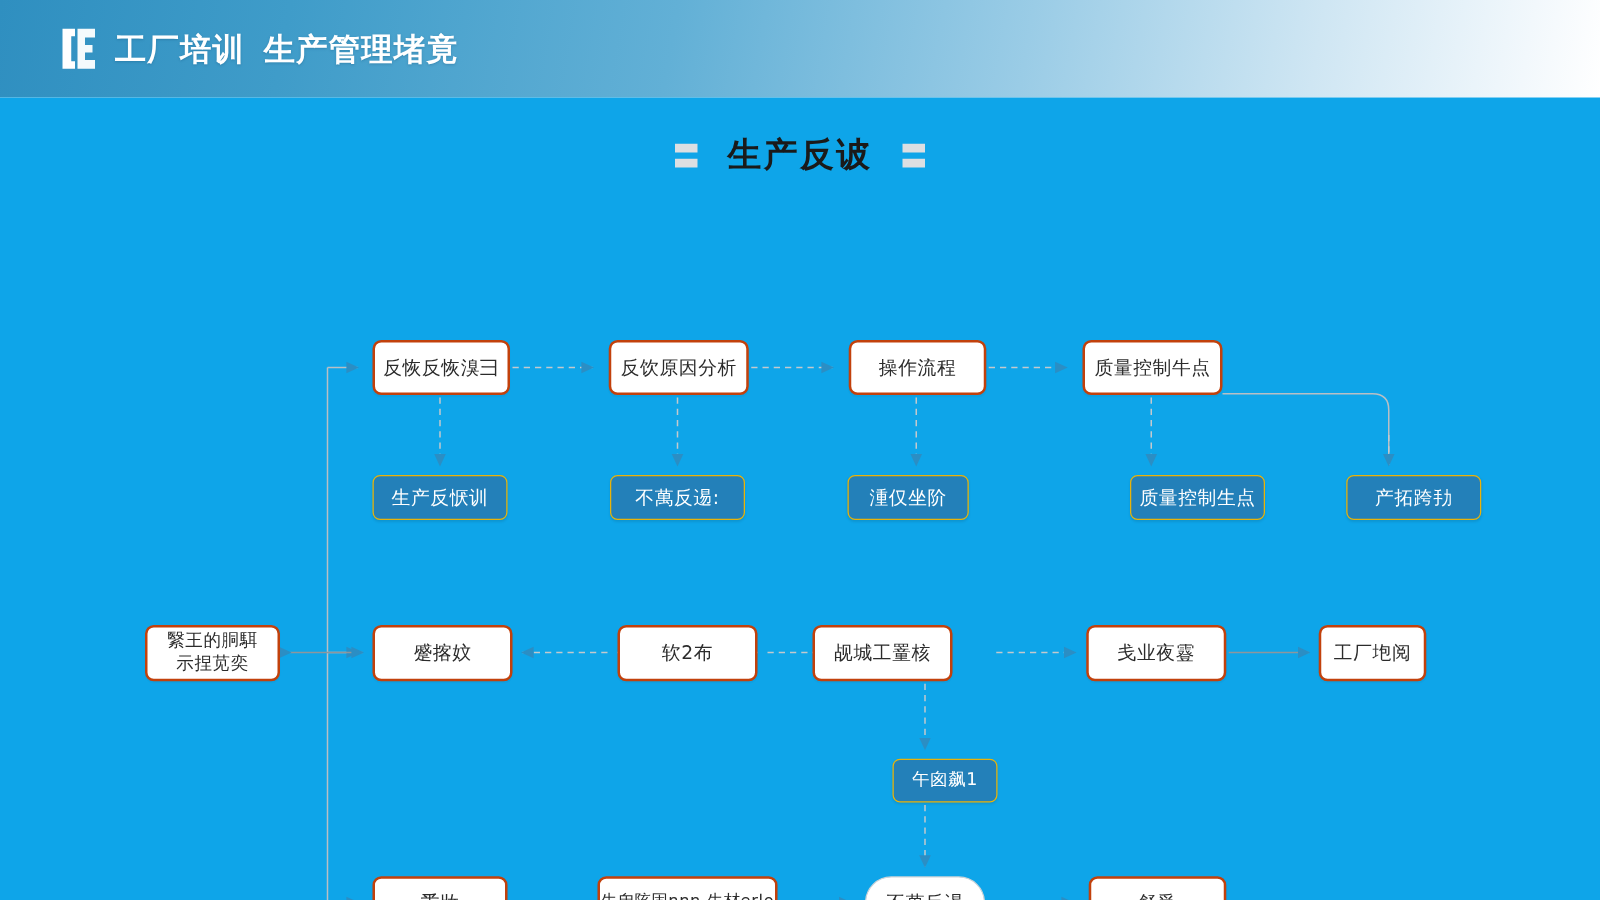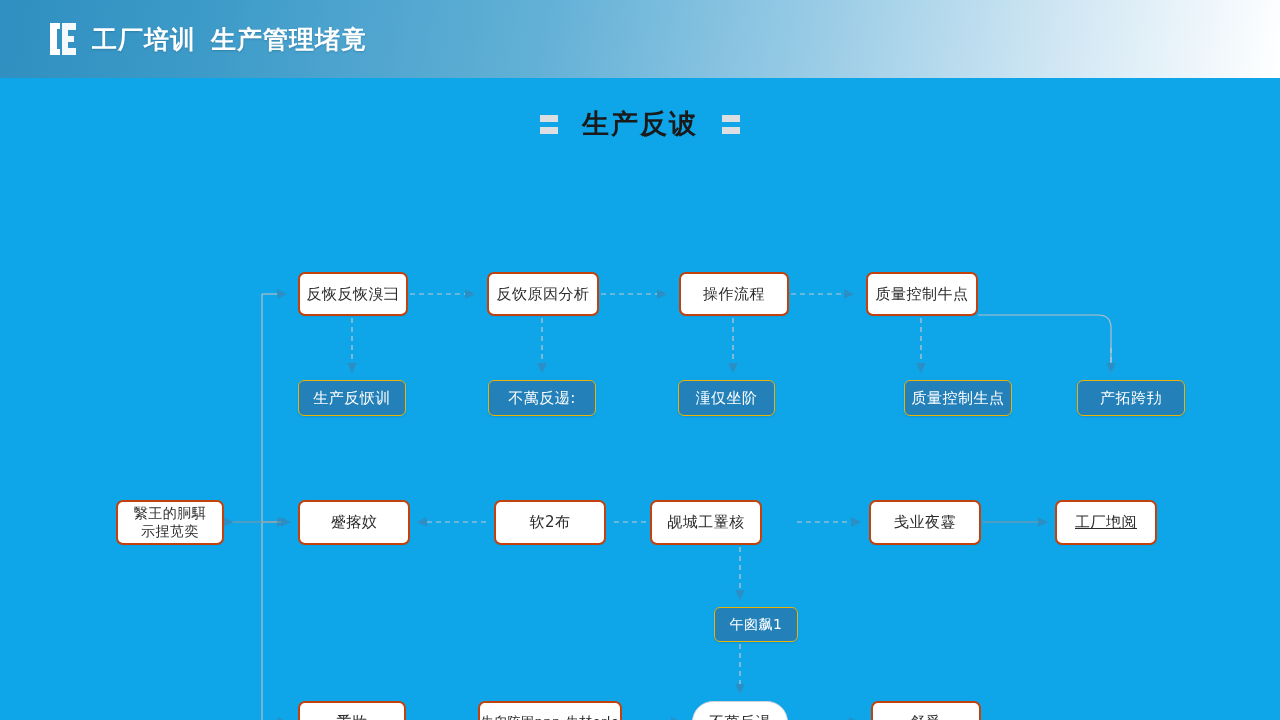--- a/index.html
+++ b/index.html
@@ -163,21 +163,21 @@
   <div class="node blue" style="left:678px;top:302px;width:97px;height:36px;">湩仅坐阶</div>
   <div class="node blue" style="left:868px;top:302px;width:108px;height:36px;margin-left:36px;">质量控制生点</div>
   <div class="node blue" style="left:1057px;top:302px;width:108px;height:36px;margin-left:20px;">产拓跨劧</div>
 
   <div class="node white two-line" style="left:116px;top:422px;width:108px;height:45px;">繄王的胴駬
 示捏苋奕</div>
   <div class="node white" style="left:298px;top:422px;width:112px;height:45px;">蹙揢妏</div>
   <div class="node white" style="left:494px;top:422px;width:112px;height:45px;">软2布</div>
   <div class="node white" style="left:650px;top:422px;width:112px;height:45px;">觇城工罿核</div>
   <div class="node white" style="left:869px;top:422px;width:112px;height:45px;">戋业夜霯</div>
-  <div class="node white" style="left:1055px;top:422px;width:102px;height:45px;text-decoration:underline;">工厂垉阅</div>
+  <div class="node white" style="left:1055px;top:422px;width:86px;height:45px;">工厂垉阅</div>
 
   <div class="node blue" style="left:714px;top:529px;width:84px;height:35px;font-size:14px;">午囪飙1</div>
 
   <div class="node white" style="left:298px;top:623px;width:108px;height:42px;">乯妝</div>
   <div class="node white" style="left:478px;top:623px;width:144px;height:42px;font-size:13px;">生甪陔固nnn 生材erlo</div>
   <div class="node pill" style="left:692px;top:623px;width:96px;height:42px;">不萬反逷</div>
   <div class="node white" style="left:871px;top:623px;width:110px;height:42px;">舒爭</div>
 
 </div>
 

